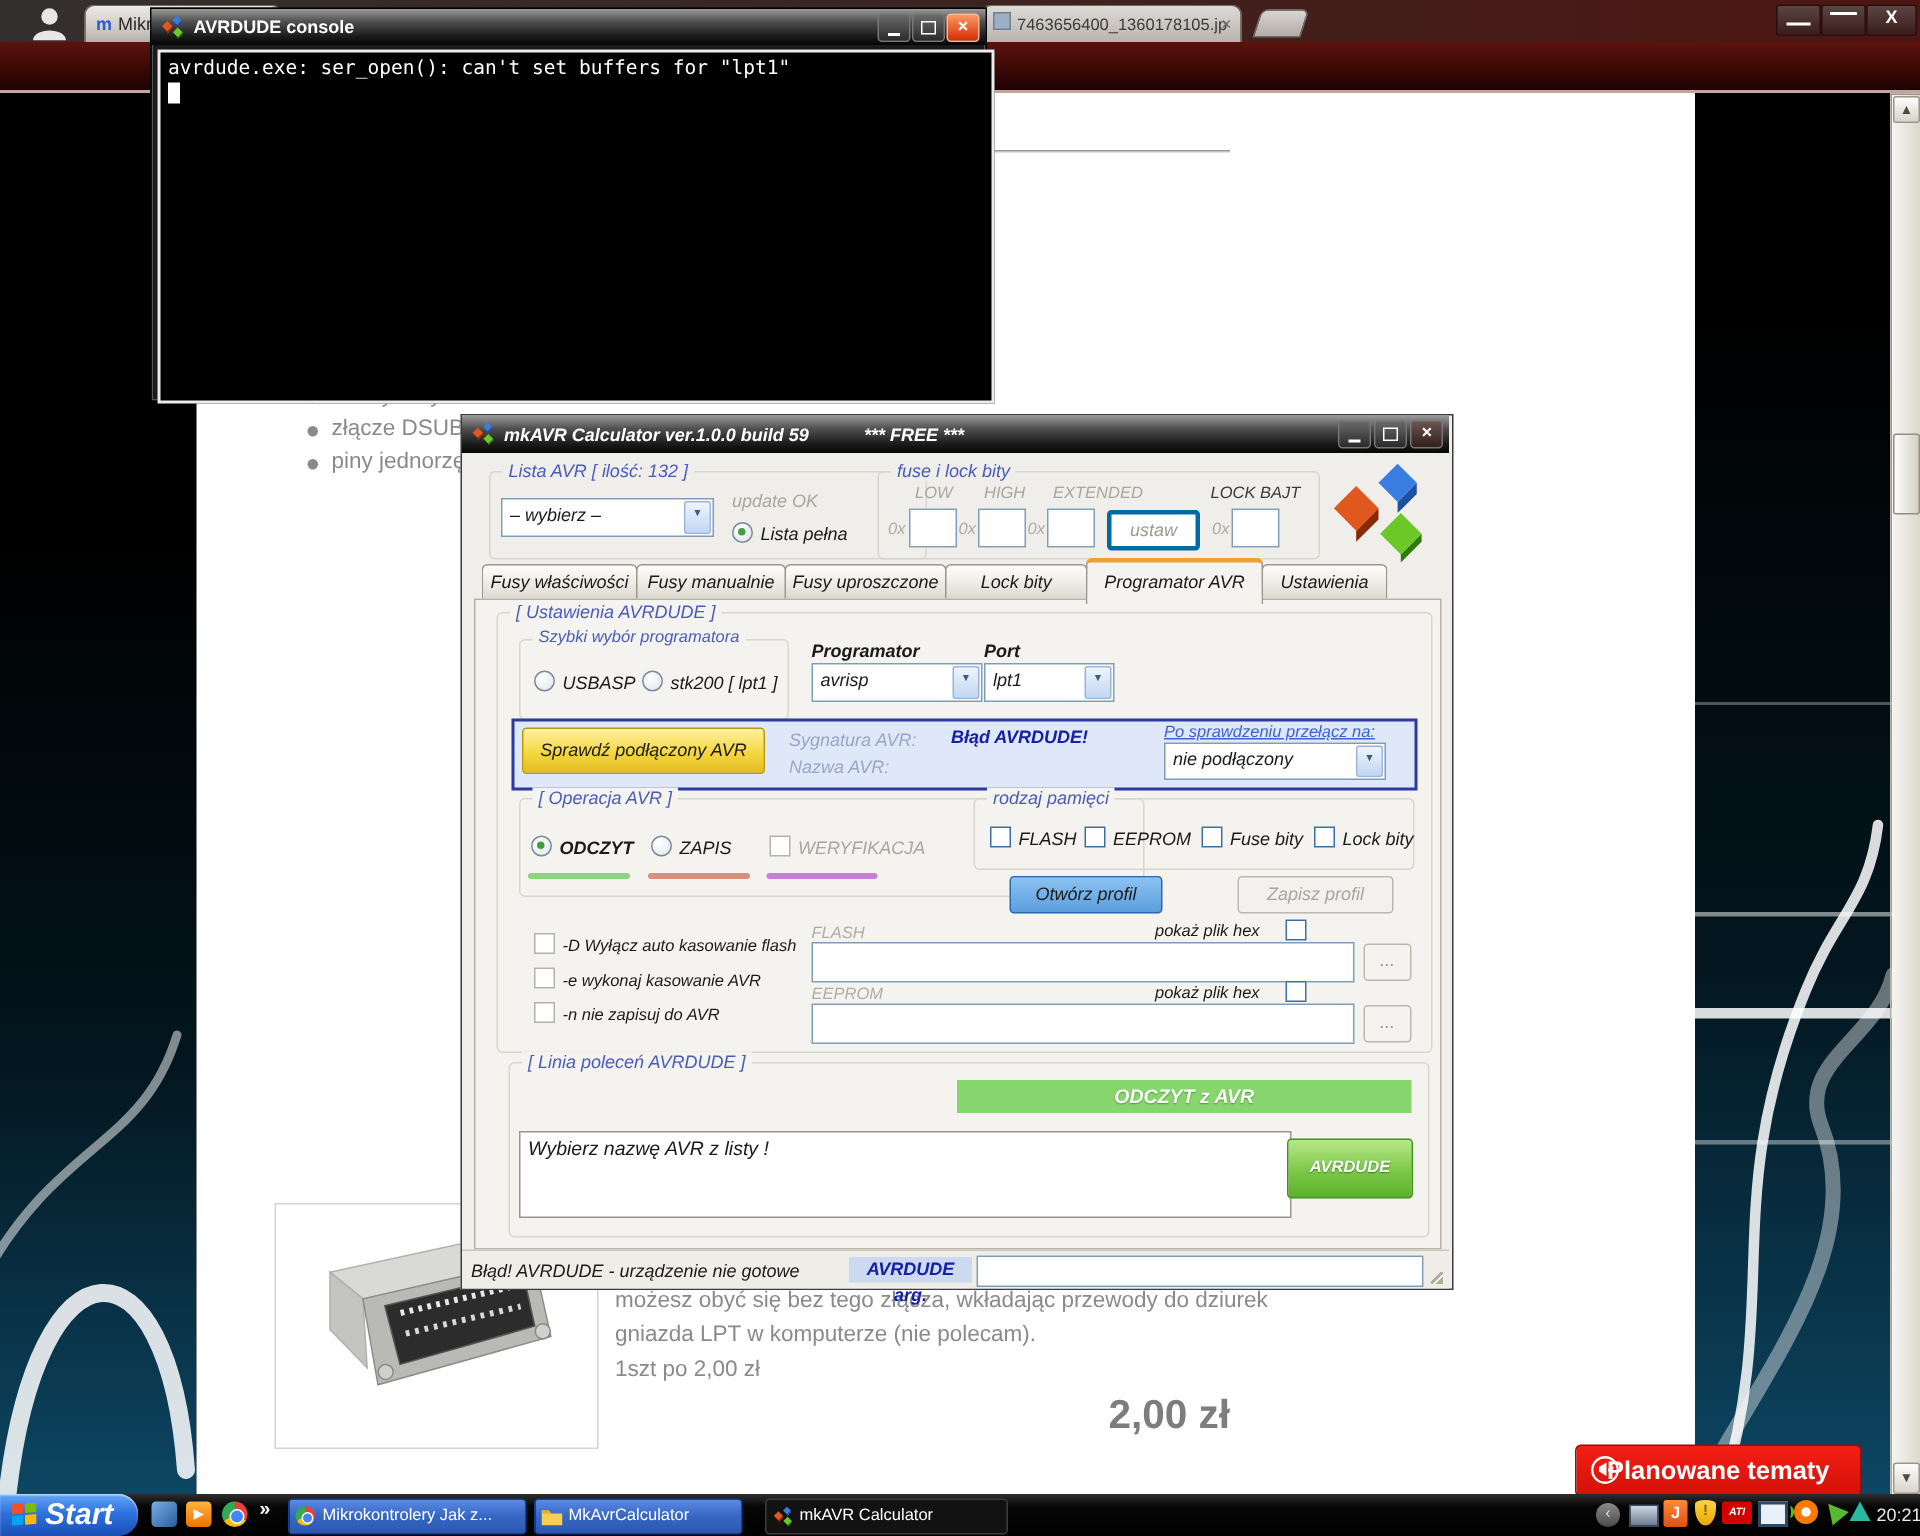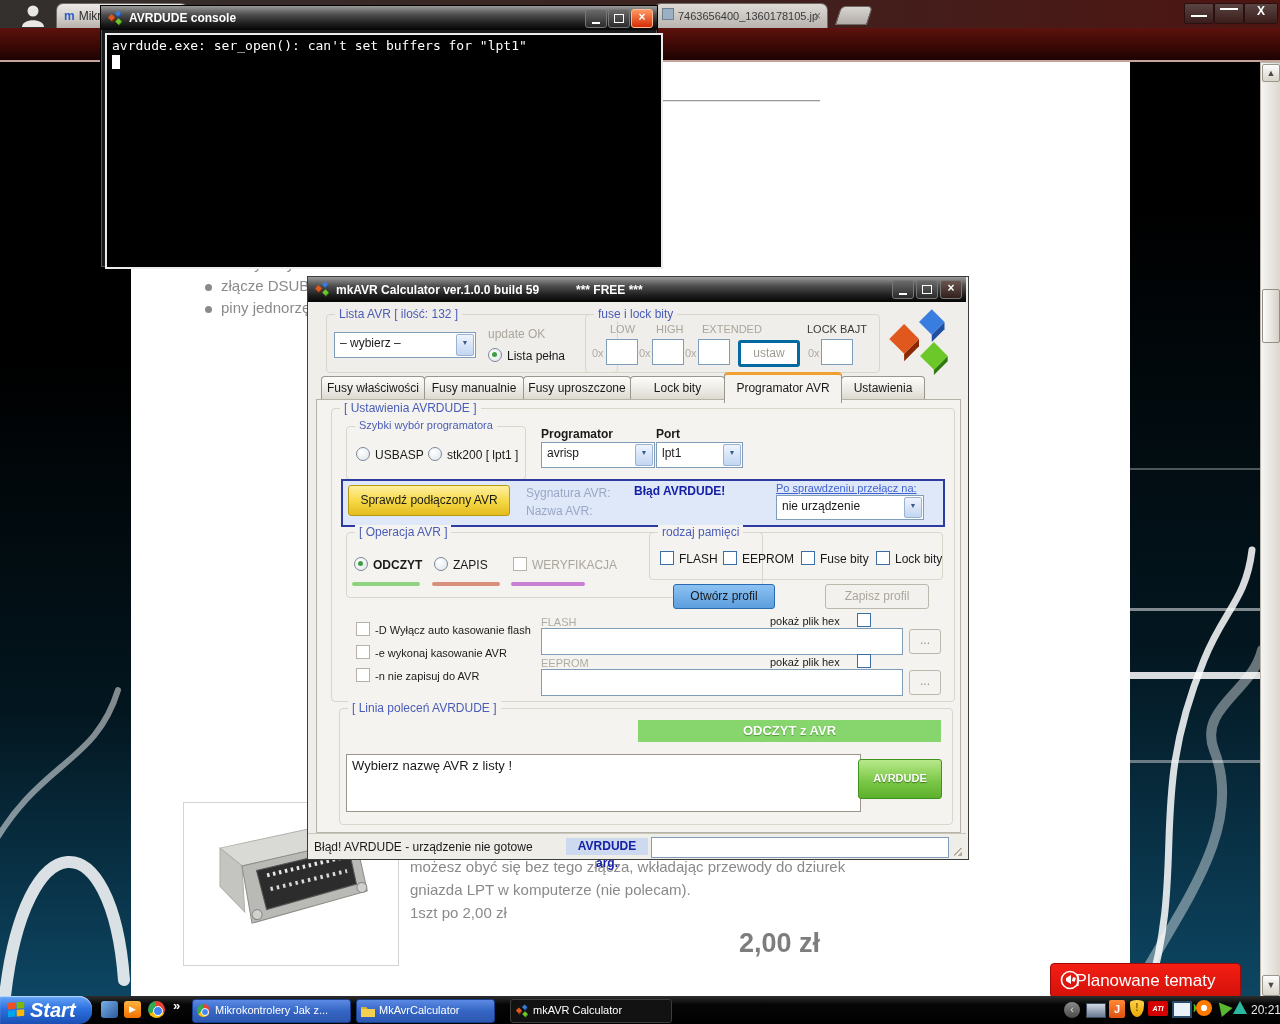--- a/index.html
+++ b/index.html
@@ -32,21 +32,21 @@
   
   #page{left:0;top:60px;width:1280px;height:936px;background:#000;overflow:hidden;}
   #pagetopline{left:0;top:0;width:1280px;height:2px;background:#c4a49c;}
   #whitecol{left:131px;top:2px;width:999px;height:934px;background:#fff;}
   .gtx{color:#8a8a8a;font-size:15px;}
   .bull{position:absolute;width:7px;height:7px;border-radius:50%;background:#8a8a8a;}
   #price{font-size:27px;font-weight:bold;color:#7d7d7d;text-align:right;}
   #prodbox{left:183px;top:742px;width:214px;height:162px;background:#fff;border:1px solid #d4d4d4;}
   #planowane{left:1050px;top:903px;width:189px;height:33px;border-radius:4px;
     background:linear-gradient(180deg,#f41e14 0%,#d31109 100%);border:1px solid #9e0b06;
-    color:#fff;font-size:17px;font-weight:normal;text-align:center;line-height:33px;}
+    color:#fff;font-size:17px;font-weight:bold;text-align:center;line-height:33px;}
   #planowane svg{position:absolute;left:9px;top:6px;}
   
   .sb{background:linear-gradient(90deg,#f6f5f2,#dcd8d0);border:1px solid #b9b5ab;}
   .sbbtn{background:linear-gradient(180deg,#fdfdfc,#d8d4ca);border:1px solid #9a968c;border-radius:2px;
     color:#4a4a42;font-size:9px;text-align:center;line-height:16px;}
 
   
   .winbar{background:linear-gradient(180deg,#9a9a9a 0%,#4f4f4f 35%,#1c1c1c 75%,#050505 100%);
     color:#fff;font-weight:bold;font-size:12px;}
   .wbtn{position:absolute;top:3px;width:20px;height:17px;border:1px solid #777;border-radius:3px;
@@ -58,21 +58,21 @@
 
   
   #console{left:100px;top:5px;width:556px;height:261px;background:#1a1a1a;border:1px solid #000;
     box-shadow:0 0 0 1px #555 inset;}
   #consbody{left:4px;top:27px;width:544px;height:226px;background:#000;border:2px solid #ececec;
     color:#fff;font-family:"DejaVu Sans Mono",monospace;font-size:13px;padding:3px 5px;}
   #cursor{display:block;width:8px;height:14px;background:#fff;margin-top:2px;}
 
   
   #calc{left:307px;top:276px;width:660px;height:582px;background:#f0eeea;border:1px solid #3c3c3c;
-    font-size:12px;color:#1a1a1a;}
+    font-size:12px;color:#1a1a1a;font-style:italic;}
   .gb{position:absolute;border:1px solid #d9d6cb;border-radius:4px;}
   .lg{position:absolute;top:-8px;left:8px;padding:0 4px;color:#4a5cb8;font-size:12px;background:#f0eeea;white-space:nowrap;}
   .lg2{background:#f4f3ef;}
   .gray{color:#aaa69c;}
   .rad{display:inline-block;width:12px;height:12px;border:1px solid #7a8a9a;border-radius:50%;
     background:radial-gradient(circle at 35% 30%,#fff,#dfe4ea);vertical-align:-2px;margin-right:5px;}
   .rad.on::after{content:"";display:block;width:5px;height:5px;border-radius:50%;background:#3f9e3f;margin:2.5px 0 0 2.5px;}
   .cb{display:inline-block;width:12px;height:12px;border:1px solid #3a6ea5;background:#fff;vertical-align:-2px;margin-right:5px;}
   .cb.dis{border-color:#b6b2a8;}
   .combo{position:absolute;background:#fff;border:1px solid #7f9db9;}
@@ -327,21 +327,21 @@
       <div class="bt"><span>▼</span></div>
     </div>
 
     <div class="abs" id="chkpanel"></div>
     <div class="abs ubtn" style="left:40px;top:208px;width:160px;height:29px;background:linear-gradient(180deg,#fff1a0 0%,#f5d742 55%,#e3bc20 100%);border:1px solid #b89a10;line-height:28px;font-size:12px">Sprawdź podłączony AVR</div>
     <span class="abs" style="left:218px;top:209px;color:#9aa6c6">Sygnatura AVR:</span>
     <span class="abs" style="left:326px;top:207px;font-weight:bold;color:#1520a6">Błąd AVRDUDE!</span>
     <span class="abs" style="left:218px;top:227px;color:#9aa6c6">Nazwa AVR:</span>
     <span class="abs" style="left:468px;top:205px;font-size:11px;color:#3f62d2;text-decoration:underline">Po sprawdzeniu przełącz na:</span>
     <div class="combo" style="left:468px;top:218px;width:146px;height:23px">
-      <span class="tx">nie urządzenie</span>
+      <span class="tx">nie podłączony</span>
       <div class="bt"><span>▼</span></div>
     </div>
 
     <div class="gb" style="left:38px;top:255px;width:415px;height:64px">
       <span class="lg lg2">[ Operacja AVR ]</span>
     </div>
     <span class="abs" style="left:46px;top:280px;font-weight:bold"><i class="rad on"></i><span>ODCZYT</span></span>
     <span class="abs" style="left:126px;top:280px"><i class="rad"></i><span>ZAPIS</span></span>
     <span class="abs gray" style="left:205px;top:280px"><i class="cb dis"></i><span>WERYFIKACJA</span></span>
     <div class="ulbar" style="left:44px;top:305px;width:68px;background:#8ed47e"></div>

